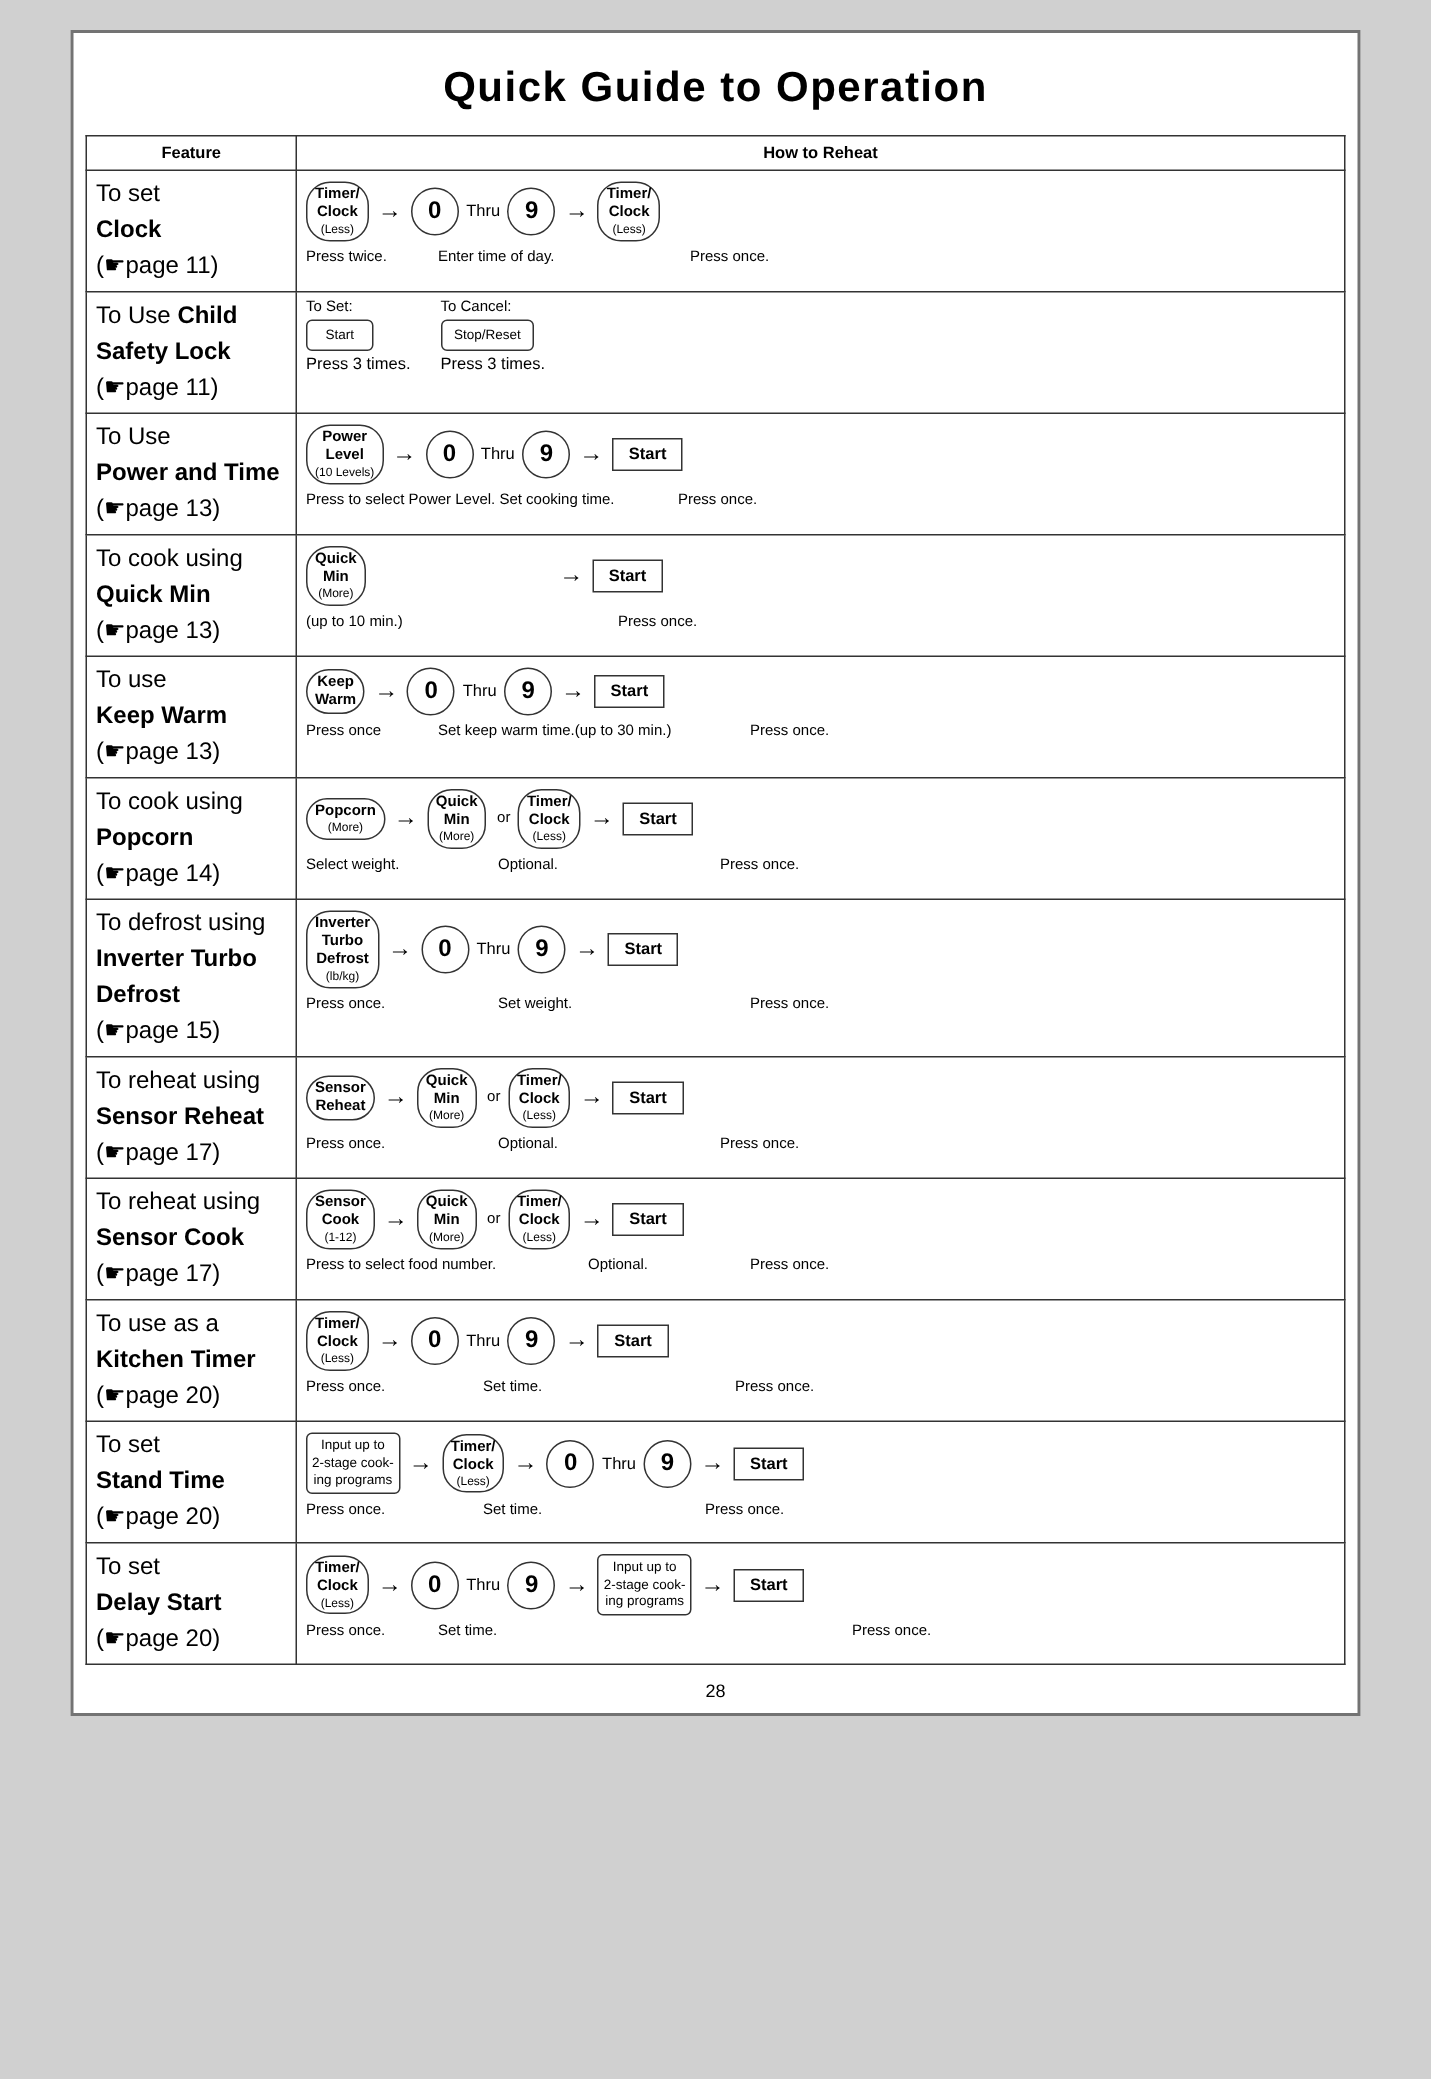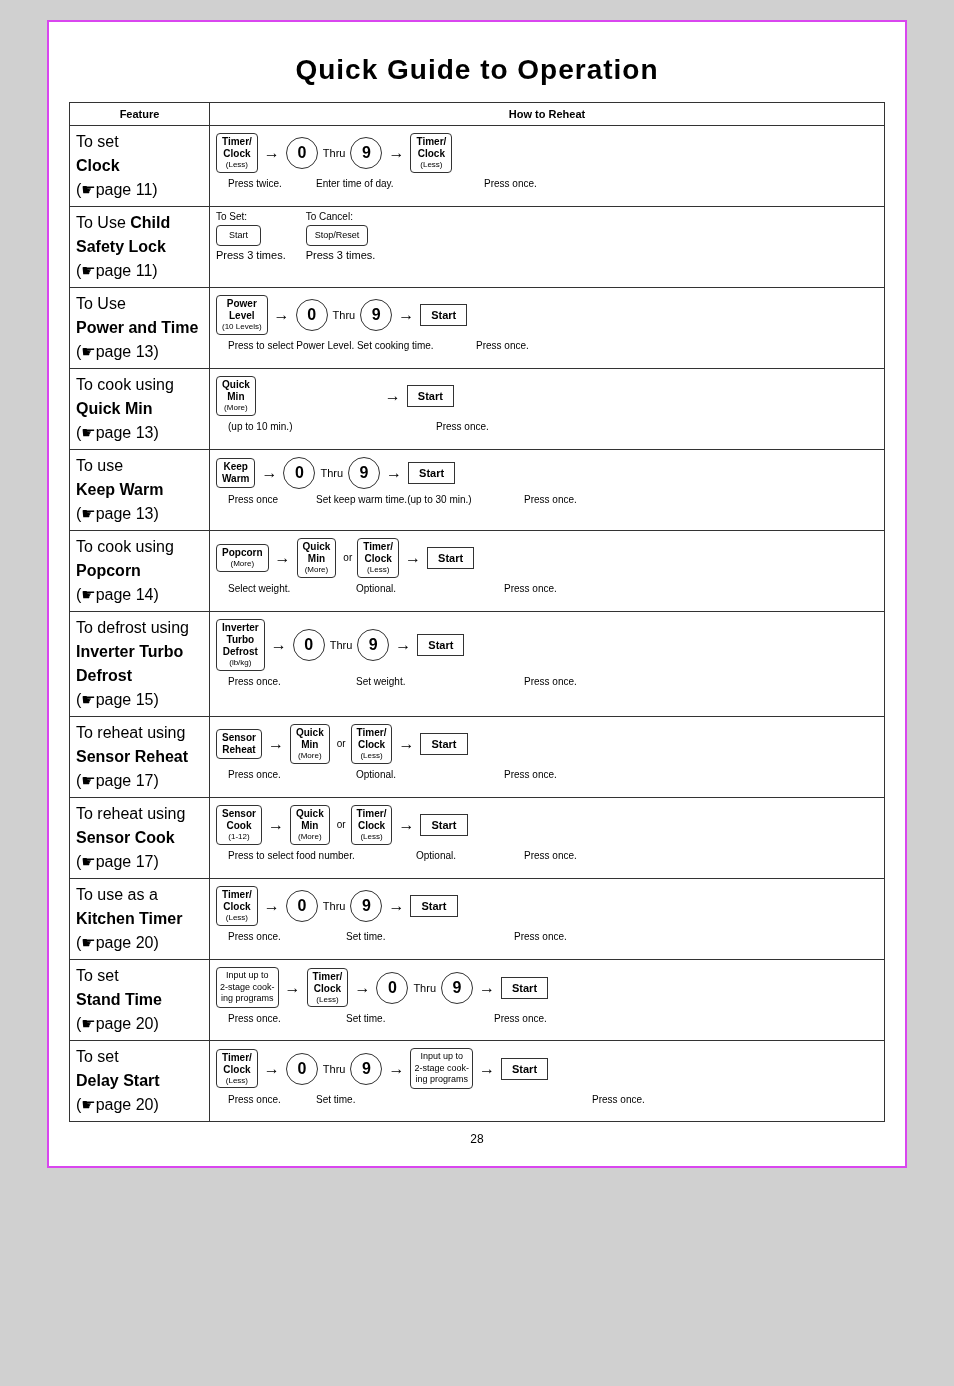--- a/index.html
+++ b/index.html
@@ -9,22 +9,22 @@
       font-size: 11px;
       display: flex;
       justify-content: center;
       align-items: flex-start;
       padding: 20px;
       min-height: 1386px;
     }
     .page {
       background: white;
       width: 860px;
-      padding: 20px;
-      border: 2px solid #d946ef;
+      padding: 8px;
+      border: 2px solid #737373;
     }
     .title {
       text-align: center;
       font-size: 28px;
       font-weight: bold;
       padding: 12px 0 16px 0;
       letter-spacing: 1px;
     }
     table {
       width: 100%;
@@ -67,21 +67,21 @@
       border: 1.5px solid #333;
       border-radius: 4px;
       padding: 2px 5px;
       font-size: 9px;
       text-align: center;
       display: inline-block;
       min-width: 32px;
       line-height: 1.2;
     }
     .btn-box.rounded {
-      border-radius: 4px;
+      border-radius: 16px;
     }
     .btn-box .main-label {
       font-size: 10px;
       font-weight: bold;
     }
     .btn-box .sub-label {
       font-size: 8px;
     }
     .circle-btn {
       border: 1.5px solid #333;
@@ -111,21 +111,20 @@
       font-size: 16px;
       margin: 0 3px;
       flex-shrink: 0;
     }
     .caption-row {
       display: flex;
       align-items: flex-start;
       font-size: 10px;
       margin-top: 2px;
       gap: 8px;
-      margin-left: 12px;
     }
     .child-safety-row {
       display: flex;
       gap: 20px;
       align-items: flex-start;
     }
     .child-col {
       display: flex;
       flex-direction: column;
       align-items: flex-start;

